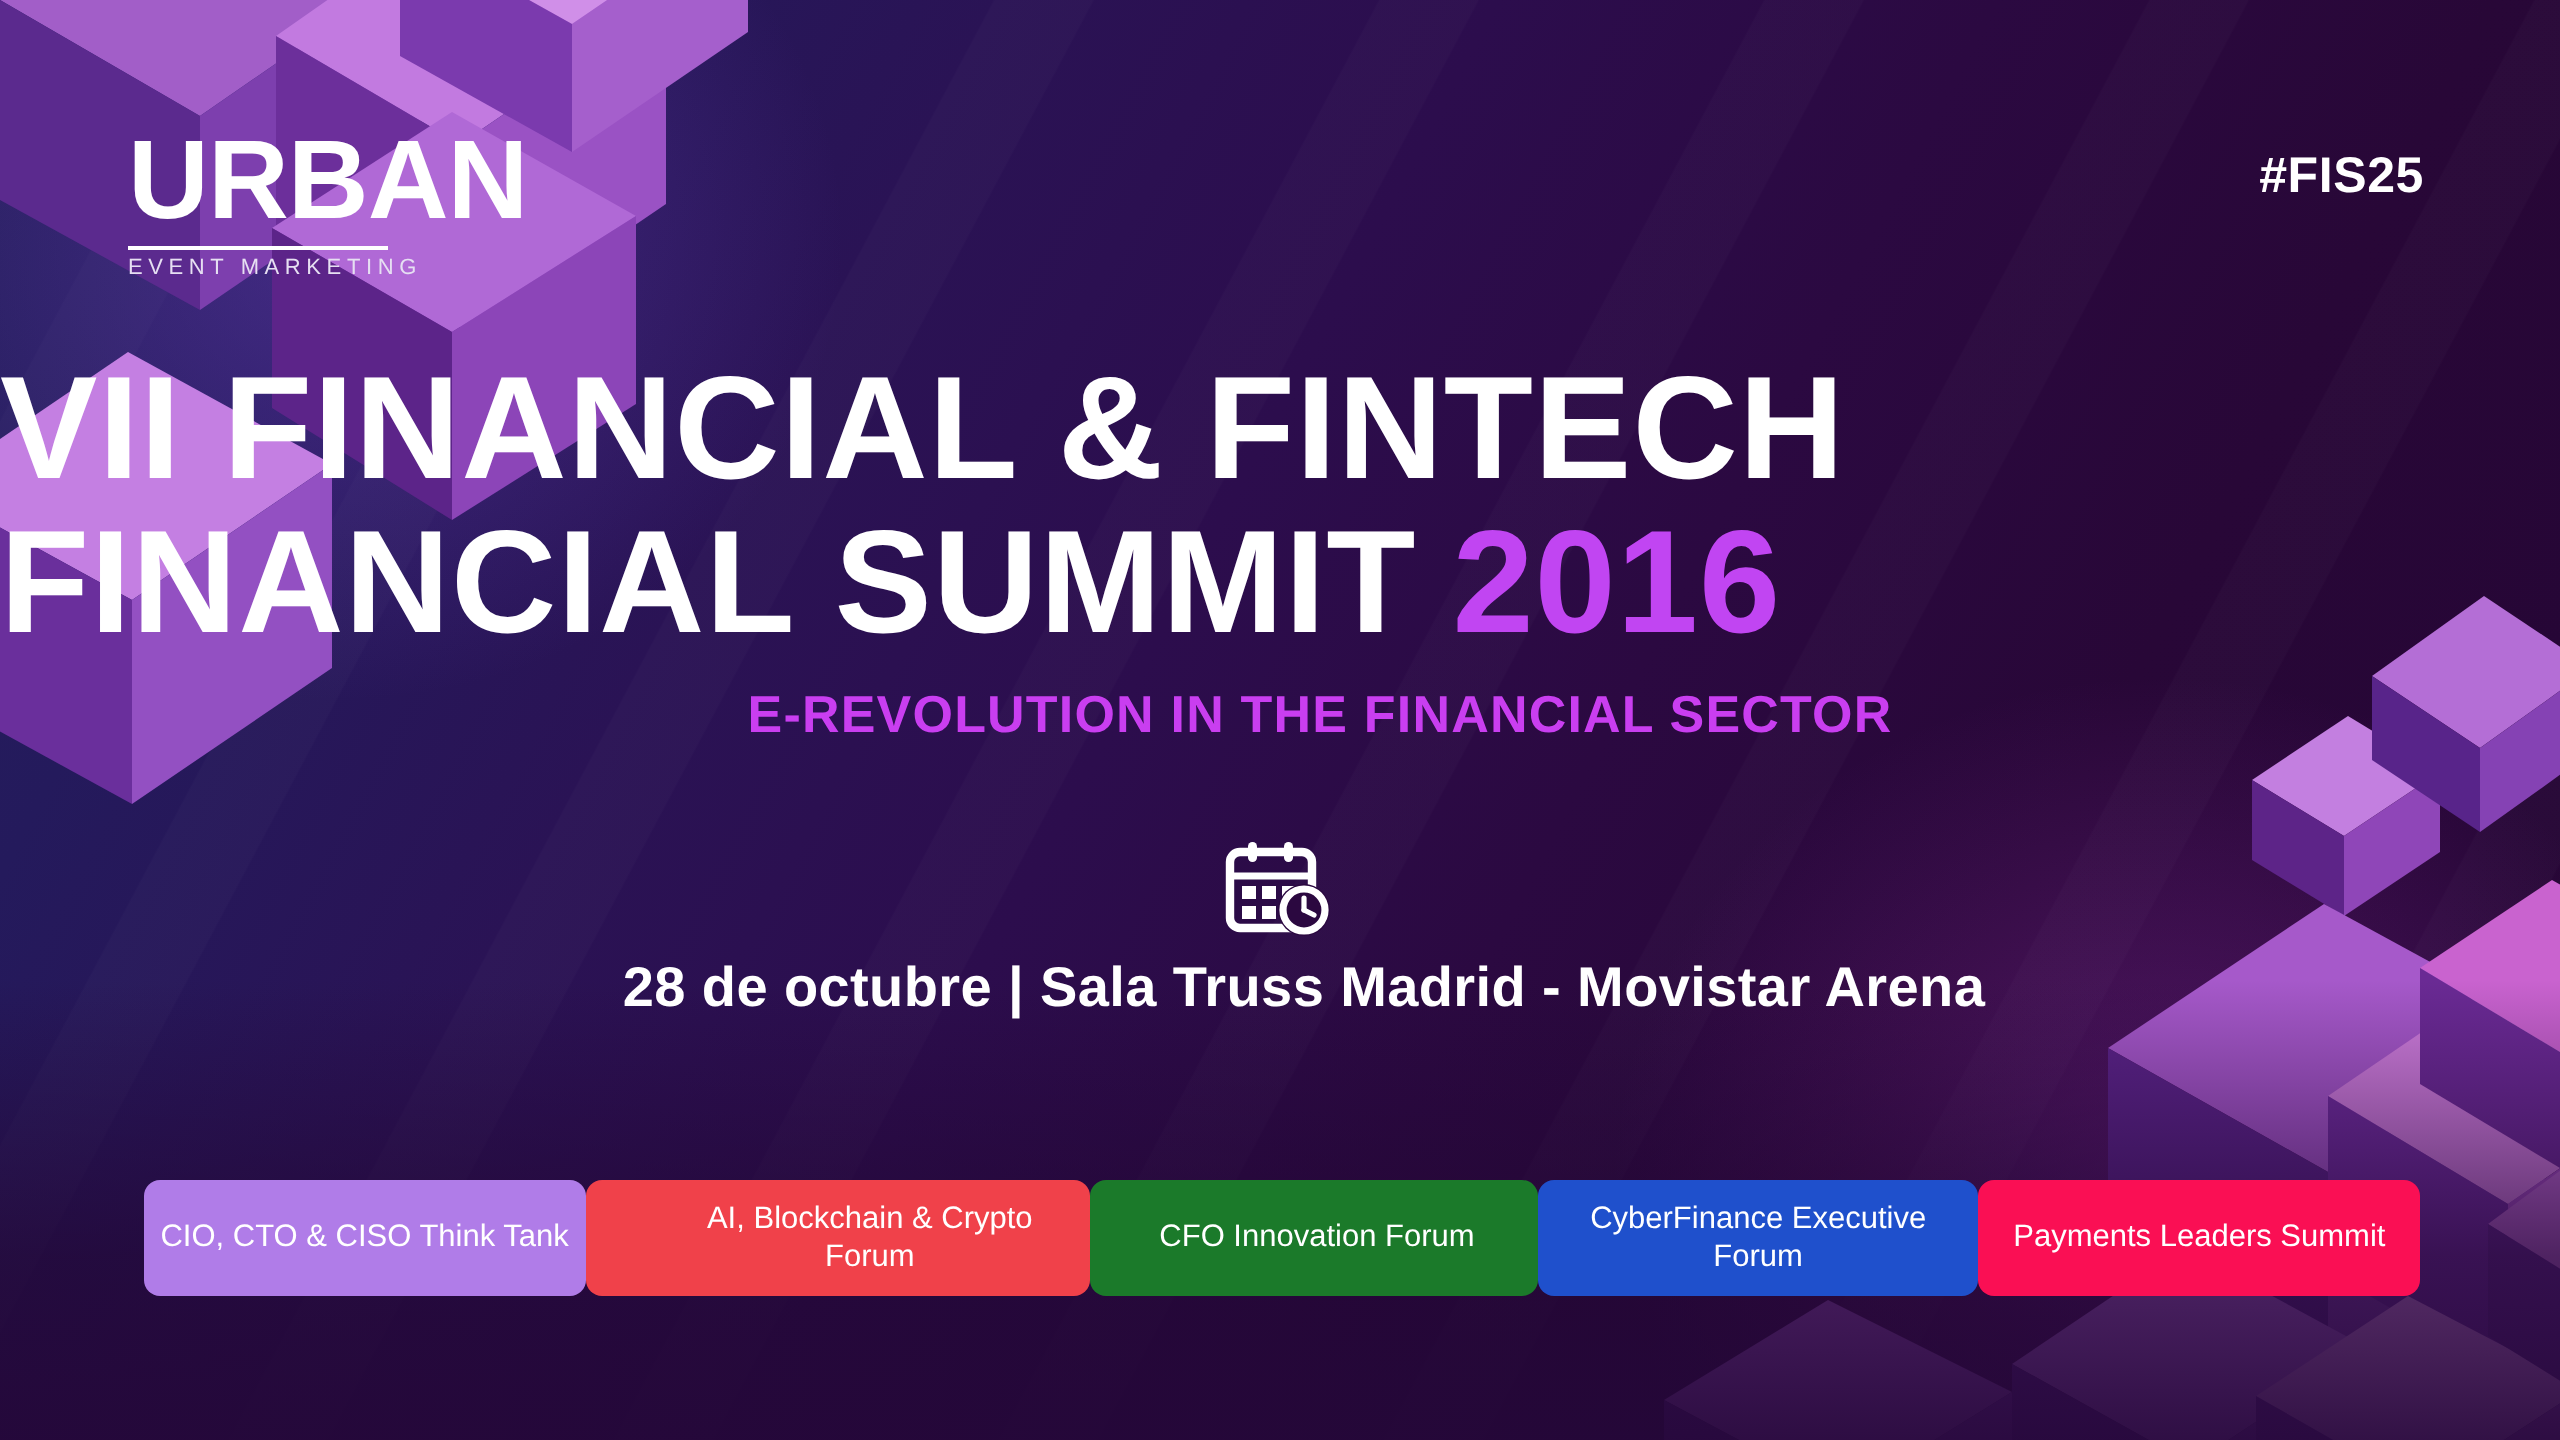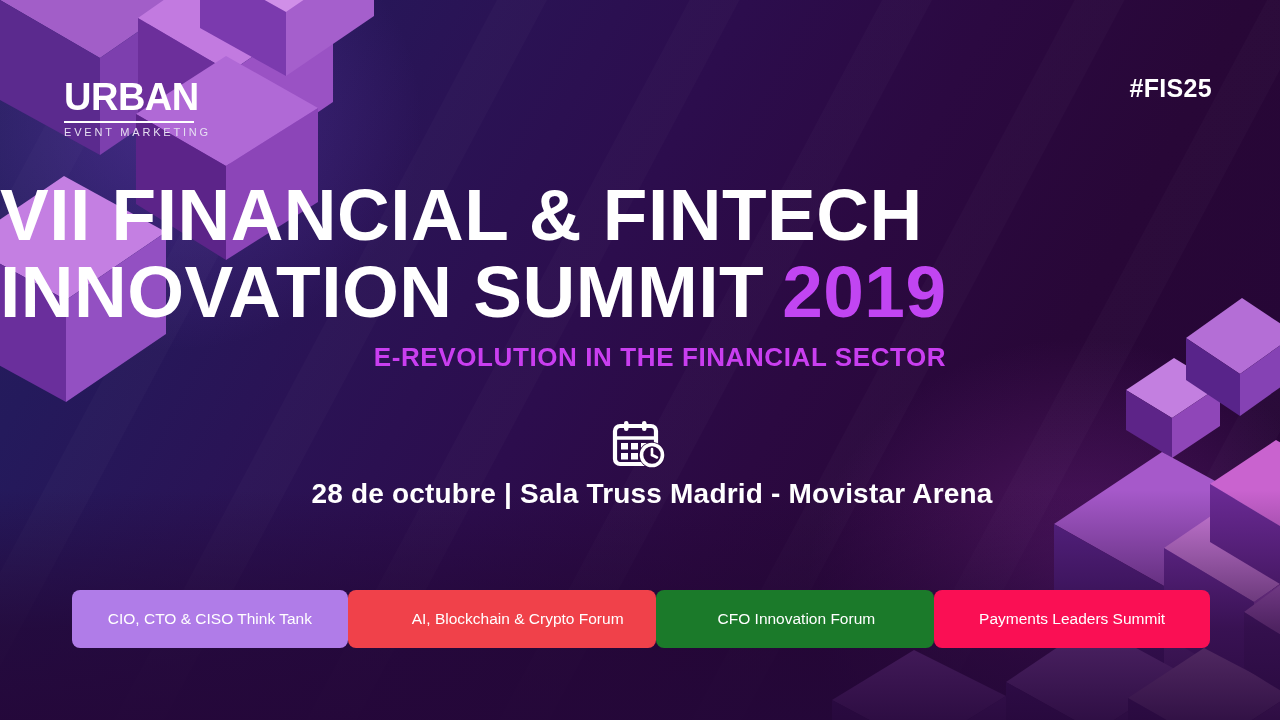--- a/index.html
+++ b/index.html
@@ -61,24 +61,23 @@
   .cube { position:absolute; pointer-events:none; }
   .cube svg { display:block; overflow:visible; }
 
   
   .logo {
     position:absolute; left:64px; top:62px;
     width:190px;
     z-index:20;
   }
   .logo-word {
-    font-size:38px; font-weight:bold; color:#ffffff;
+    font-size:56px; font-weight:bold; color:#ffffff;
     letter-spacing:-0.5px; line-height:1; text-align:left;
     white-space:nowrap;
-    margin-top:16px;
   }
   .logo-rule {
     height:2px; background:#ffffff;
     margin:5px 0 4px 0; width:130px;
   }
   .logo-sub {
     font-size:11px; color:#e6dff2; letter-spacing:2.8px;
     line-height:1; white-space:nowrap;
   }
 
@@ -260,21 +259,21 @@
   <div class="logo">
     <div class="logo-word">URBAN</div>
     <div class="logo-rule"></div>
     <div class="logo-sub">EVENT MARKETING</div>
   </div>
 
   <div class="hashtag">#FIS25</div>
 
   <div class="headline">
     <div class="hl-line">VII FINANCIAL &amp; FINTECH</div>
-    <div class="hl-line"><span>INNOVATION SUMMIT</span><span class="hl-year" style="margin-left:18px;">2019</span></div>
+    <div class="hl-line"><span>FINANCIAL SUMMIT</span><span class="hl-year" style="margin-left:18px;">2016</span></div>
   </div>
 
   <div class="subtitle">E-REVOLUTION IN THE FINANCIAL SECTOR</div>
 
   <div class="cal-icon">
     <svg width="56" height="48" viewBox="0 0 56 48">
 
       <rect x="12" y="0" width="4.5" height="10" rx="2.2" fill="#ffffff"></rect>
       <rect x="30" y="0" width="4.5" height="10" rx="2.2" fill="#ffffff"></rect>
 
@@ -294,16 +293,17 @@
       <line x1="40" y1="34" x2="45" y2="36.5" stroke="#ffffff" stroke-width="2.6" stroke-linecap="round"></line>
     </svg>
   </div>
 
   <div class="dateline">28 de octubre | Sala Truss Madrid - Movistar Arena</div>
 
   <div class="tags">
     <div class="tag" style="background:#b07ce8;">CIO, CTO &amp; CISO Think Tank</div>
     <div class="tag" style="background:#f0414a;padding-left:40px;">AI, Blockchain &amp; Crypto Forum</div>
     <div class="tag" style="background:#1b7a2a;padding-left:11px;">CFO Innovation Forum</div>
+    <div class="tag" style="background:#1f50cc;">CyberFinance Executive Forum</div>
     <div class="tag" style="background:#fa0f54;">Payments Leaders Summit</div>
   </div>
 
 </div>
 
 </body></html>

